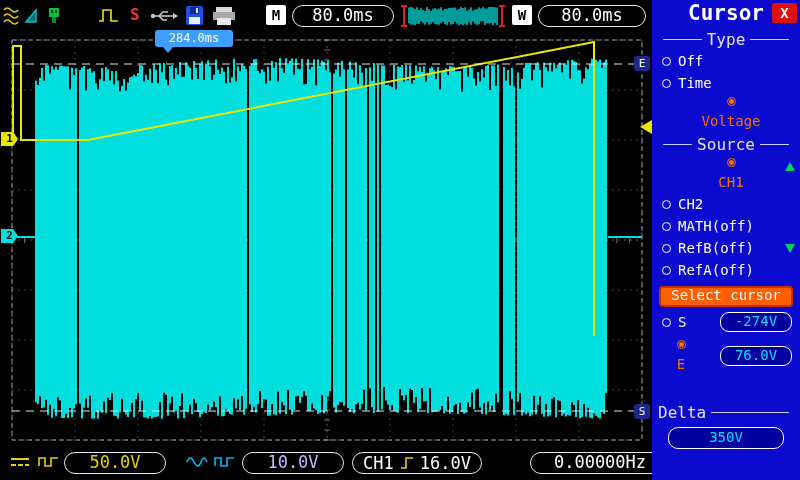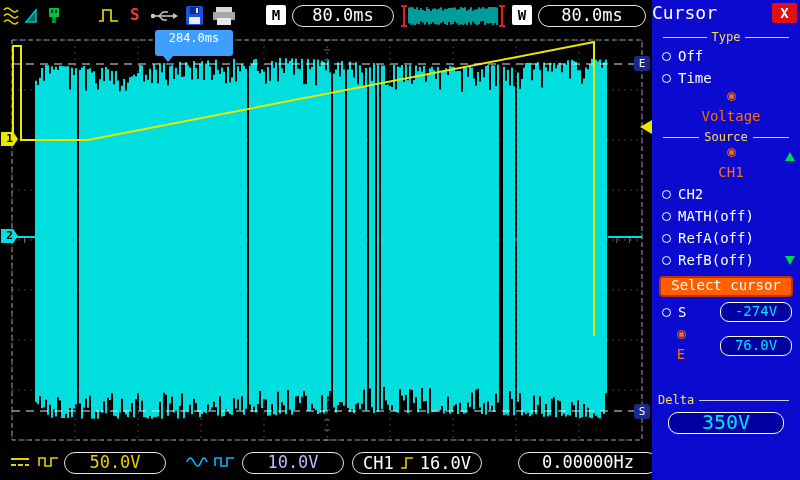--- a/index.html
+++ b/index.html
@@ -11,63 +11,63 @@
   .tb{position:absolute;top:5px;}
   .mbox{width:20px;height:20px;background:#fff;color:#000;font-weight:bold;text-align:center;
     line-height:20px;font-size:14px;border-radius:2px;}
   .pill{background:#000;border:1px solid #e6e6e6;border-radius:11px;height:20px;line-height:19px;
     text-align:center;color:#fff;font-size:17px;}
   .s-badge{color:#ff3030;font-weight:bold;font-size:16px;line-height:20px;}
   .preview{width:106px;height:24px;background:#000;}
 
   
   .plot{position:absolute;left:0;top:34px;width:652px;height:412px;background:#000;}
-  .time-label{position:absolute;left:155px;top:30px;width:78px;height:26px;background:#3f9fff;
+  .time-label{position:absolute;left:155px;top:30px;width:78px;height:17px;background:#3f9fff;
     color:#fff;font-size:12px;text-align:center;line-height:17px;border-radius:3px;z-index:5;}
   .time-label::after{content:"";position:absolute;left:8px;bottom:-6px;width:0;height:0;
     border-left:5px solid transparent;border-right:5px solid transparent;border-top:6px solid #3f9fff;}
   .cursor-tag{position:absolute;left:634px;width:16px;height:15px;background:#1b2a8a;color:#fff;
     font-size:11px;text-align:center;line-height:15px;border-radius:3px;z-index:5;}
   .ch-tag{position:absolute;left:1px;width:17px;height:14px;color:#000;font-size:11px;font-weight:bold;
     text-align:center;line-height:14px;z-index:5;
     clip-path:polygon(0 0,72% 0,100% 50%,72% 100%,0 100%);}
   .trig-arrow{position:absolute;left:640px;top:120px;width:0;height:0;z-index:5;
     border-top:7px solid transparent;border-bottom:7px solid transparent;border-right:12px solid #e8e800;}
 
   
   .bottombar{position:absolute;left:0;top:446px;width:652px;height:34px;background:#000;}
   .bb{position:absolute;top:6px;}
   .trig-pill{display:flex;align-items:center;justify-content:center;gap:6px;}
 
   
   .sidebar{position:absolute;left:652px;top:0;width:148px;height:480px;background:#0b0bcf;color:#fff;}
   .titlebar{position:relative;height:27px;}
-  .sb-title{text-align:left;font-size:18px;font-weight:normal;line-height:26px;color:#fff;}
+  .sb-title{text-align:center;font-size:21px;font-weight:bold;line-height:26px;color:#fff;}
   .close-btn{position:absolute;right:3px;top:3px;width:25px;height:20px;background:#e01010;color:#fff;
     font-weight:bold;font-size:14px;text-align:center;line-height:20px;border-radius:2px;}
-  .sec-head{display:flex;align-items:center;color:#fde047;font-size:12px;margin:3px 6px 1px;}
+  .sec-head{display:flex;align-items:center;color:#e5e5e5;font-size:16px;margin:3px 6px 1px;}
   .sec-head::before,.sec-head::after{content:"";flex:1;height:1px;background:#cfcfff;margin:0 5px;}
   .sec-head.left-head::before{display:none;}
   .opt{display:flex;align-items:center;gap:7px;color:#fff;font-size:14px;padding:3px 0 3px 10px;position:relative;}
   .radio{width:9px;height:9px;border:1px solid #fff;border-radius:50%;flex:none;position:relative;box-sizing:border-box;}
   .opt.selected{color:#ff7000;flex-direction:column;}
   .opt.selected .radio{border-color:#ff7000;}
   .opt.selected .radio::after{content:"";position:absolute;inset:1px;border-radius:50%;background:#ff7000;}
   .tri-up{position:absolute;right:5px;top:7px;width:0;height:0;border-left:5px solid transparent;
     border-right:5px solid transparent;border-bottom:9px solid #00d455;}
   .tri-down{position:absolute;right:5px;top:7px;width:0;height:0;border-left:5px solid transparent;
     border-right:5px solid transparent;border-top:9px solid #00d455;}
   .select-btn{margin:5px 7px 4px;background:#ff5f00;border:2px solid #c03000;border-radius:4px;
     color:#fff;text-align:center;font-size:14px;height:17px;line-height:15px;}
   .cursor-row{display:flex;align-items:center;margin:4px 8px 4px 0;gap:4px;}
   .cursor-row .opt{width:38px;padding-left:10px;}
   .val-box{border:1px solid #fff;border-radius:9px;color:#00e5ff;background:#0000a0;text-align:center;
     font-size:14px;height:18px;line-height:17px;flex:1;margin-left:16px;}
   .delta-box{margin:5px 16px;height:20px;line-height:19px;border:1px solid #fff;border-radius:10px;
-    color:#00e5ff;background:#0000a0;text-align:center;font-size:20px;}
+    color:#00e5ff;background:#0000a0;text-align:center;font-size:14px;}
 </style>
 </head>
 <body>
 
 <div class="stage">
 
   <div class="topbar">
     <svg class="tb" style="left:3px;top:6px" width="16" height="20">
       <path d="M1,4 q3,-4 7,0 t7,0" stroke="#e8c800" fill="none" stroke-width="1.6"></path>
       <path d="M1,10 q3,-4 7,0 t7,0" stroke="#e8c800" fill="none" stroke-width="1.6"></path>
@@ -587,21 +587,21 @@
       <polyline points="1,11 1,3 7,3 7,11 13,11 13,3 20,3" stroke="#00b8ff" fill="none" stroke-width="1.6"></polyline>
     </svg>
     <div class="bb pill" style="left:242px;width:100px;color:#c4b5fd">10.0V</div>
     <div class="bb pill trig-pill" style="left:352px;width:128px">
       <span>CH1</span>
       <svg width="14" height="14">
         <polyline points="1,12 6,12 6,2 13,2" stroke="#e8d000" fill="none" stroke-width="1.6"></polyline>
       </svg>
       <span>16.0V</span>
     </div>
-    <div class="bb pill" style="left:518px;width:138px">0.00000Hz</div>
+    <div class="bb pill" style="left:530px;width:138px">0.00000Hz</div>
   </div>
 
   <div class="sidebar">
     <div class="titlebar">
       <div class="sb-title">Cursor</div>
       <div class="close-btn">X</div>
     </div>
 
     <div class="sec-head">
       <span>Type</span>
@@ -630,26 +630,26 @@
     <div class="opt">
       <span class="radio"></span>
       <span>CH2</span>
     </div>
     <div class="opt">
       <span class="radio"></span>
       <span>MATH(off)</span>
     </div>
     <div class="opt">
       <span class="radio"></span>
-      <span>RefA(off)</span>
-    </div>
-    <div class="opt">
-      <span class="radio"></span>
       <span>RefB(off)</span>
       <span class="tri-down"></span>
+    </div>
+    <div class="opt">
+      <span class="radio"></span>
+      <span>RefA(off)</span>
     </div>
 
     <div class="select-btn">Select cursor</div>
 
     <div class="cursor-row">
       <div class="opt">
         <span class="radio"></span>
         <span>S</span>
       </div>
       <div class="val-box">-274V</div>

